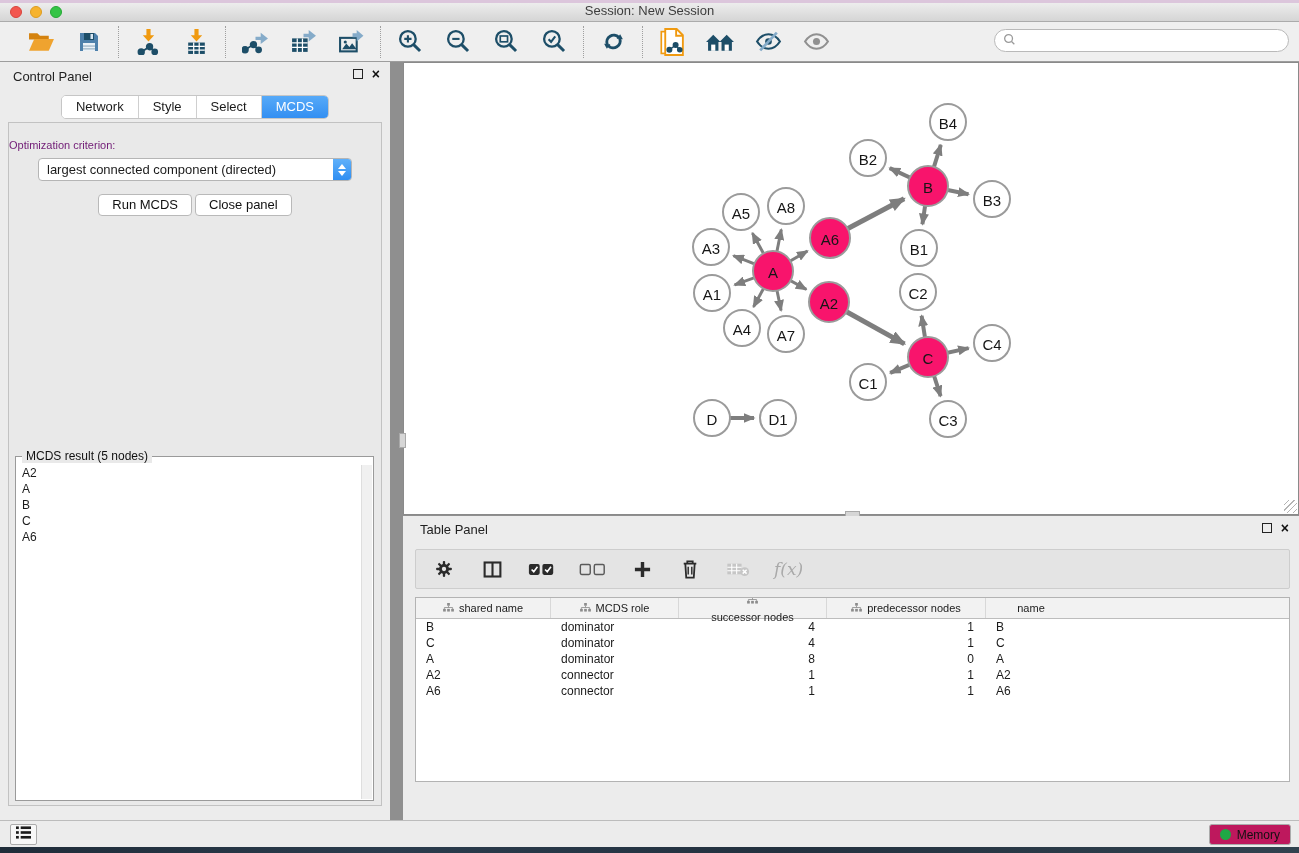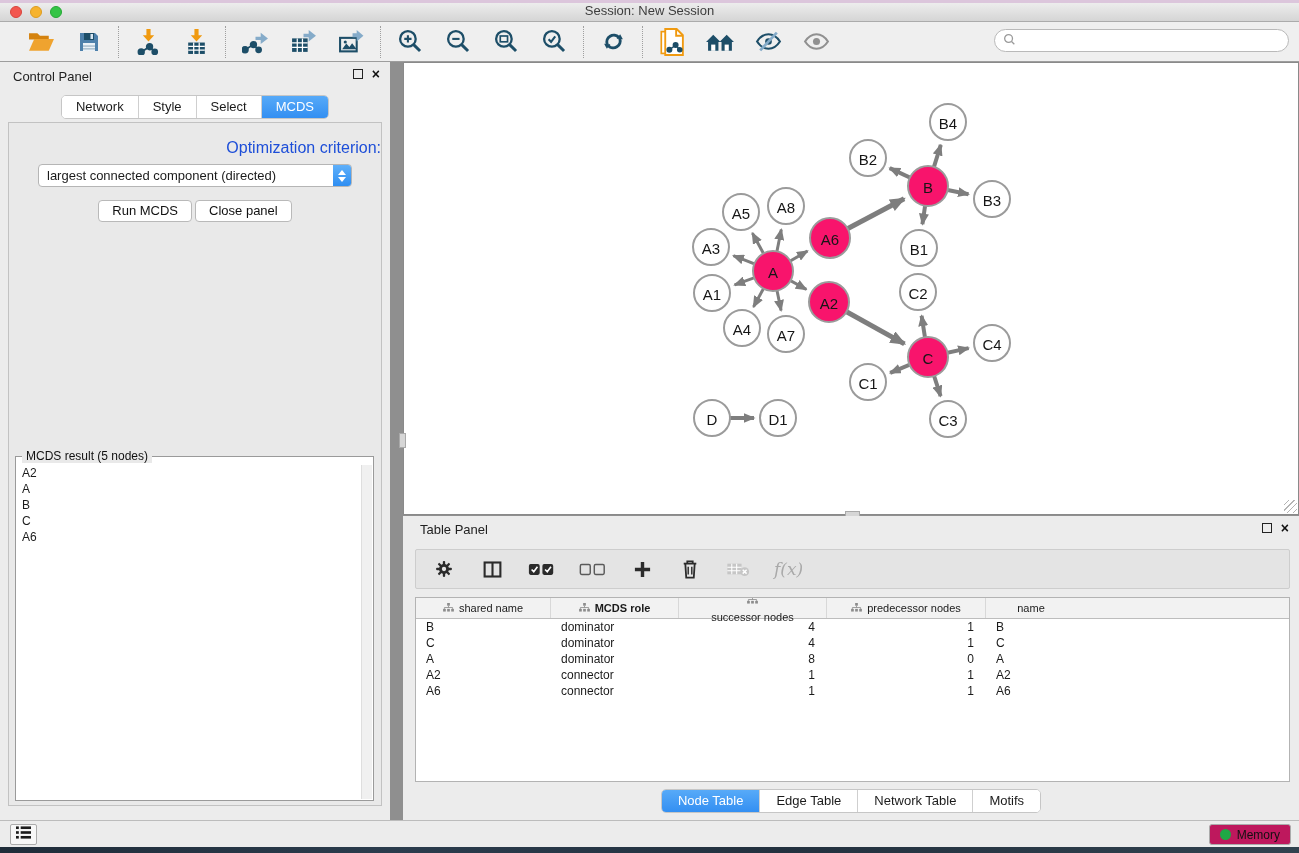--- a/index.html
+++ b/index.html
@@ -44,21 +44,21 @@
   .panel-icons { position:absolute; right:10px; top:7px; display:flex; gap:9px; align-items:center; }
   .float-icon { width:10px; height:10px; border:1.5px solid #222; display:inline-block; }
   .close-icon { font-size:14px; font-weight:bold; color:#111; line-height:10px; }
   .cp-tabs { position:absolute; left:0; top:33px; width:100%; display:flex; justify-content:center; }
   .seg-group { display:flex; border:1px solid #c6c6c6; border-radius:5px; overflow:hidden; background:#fff; }
   .seg-tab { font-size:13px; padding:3px 14px 4px; background:#fff; color:#1b1b1b; border-right:1px solid #cfcfcf; cursor:default; }
   .seg-tab:last-child { border-right:none; }
   .seg-tab.active { background:linear-gradient(#57aaf8,#338ff2); color:#fff; }
   .cp-content { position:absolute; left:8px; top:60px; width:374px; height:684px;
     background:#e9e9e9; border:1px solid #c2c2c2; }
-  .crit-label { text-align:right; font-size:16px; margin-top:16px; color:#1d4ed8; }
+  .crit-label { text-align:left; font-size:11px; margin-top:16px; color:#701a75; }
   .dropdown { width:314px; height:23px; margin:7px auto 0; background:#fff; border:1px solid #b5b5b5;
     border-radius:4px; display:flex; align-items:center; position:relative; }
   .dropdown .dd-text { font-size:13px; padding-left:8px; flex:1; white-space:nowrap; overflow:hidden; }
   .dd-spin { width:18px; height:21px; border-radius:0 3px 3px 0; background:linear-gradient(#5fb0fa,#2e8ef2);
     display:flex; flex-direction:column; align-items:center; justify-content:center; gap:2px; }
   .dd-up { width:0; height:0; border-left:4px solid transparent; border-right:4px solid transparent; border-bottom:5px solid #fff; }
   .dd-down { width:0; height:0; border-left:4px solid transparent; border-right:4px solid transparent; border-top:5px solid #fff; }
   .btn-row { display:flex; justify-content:center; gap:3px; margin-top:13px; }
   .push-btn { font-size:13px; font-family:"Liberation Sans",sans-serif; background:#fff; border:1px solid #b9b9b9;
     border-radius:4px; padding:2px 13px 3px; color:#111; cursor:default; }
@@ -532,21 +532,21 @@
                   <g fill="#8c8c8c">
                     <rect x="4.5" y="0" width="3" height="3"></rect>
                     <rect x="0" y="6.5" width="3" height="3"></rect>
                     <rect x="4.5" y="6.5" width="3" height="3"></rect>
                     <rect x="9" y="6.5" width="3" height="3"></rect>
                   </g>
                   <path d="M6 3v2M1.5 6.5V5h9v1.5" stroke="#8c8c8c" fill="none" stroke-width="0.9"></path>
                 </svg></span>
               <span>shared name</span>
             </div>
-            <div class="th" style="width: 128px; font-weight: bold;">
+            <div class="th" style="width: 128px;">
               <span><svg viewBox="0 0 12 10" width="11" height="9">
                   <g fill="#8c8c8c">
                     <rect x="4.5" y="0" width="3" height="3"></rect>
                     <rect x="0" y="6.5" width="3" height="3"></rect>
                     <rect x="4.5" y="6.5" width="3" height="3"></rect>
                     <rect x="9" y="6.5" width="3" height="3"></rect>
                   </g>
                   <path d="M6 3v2M1.5 6.5V5h9v1.5" stroke="#8c8c8c" fill="none" stroke-width="0.9"></path>
                 </svg></span>
               <span>MCDS role</span>
@@ -610,28 +610,20 @@
             </div>
             <div class="trow">
               <div class="td left" style="width: 135px;">A6</div>
               <div class="td left" style="width: 128px;">connector</div>
               <div class="td right" style="width: 148px;">1</div>
               <div class="td right" style="width: 159px;">1</div>
               <div class="td left" style="width: 90px;">A6</div>
             </div>
           </div>
       </div>
-      <div class="tp-tabs">
-        <div class="seg-group" id="tp-tab-group">
-            <div class="seg-tab active">Node Table</div>
-            <div class="seg-tab">Edge Table</div>
-            <div class="seg-tab">Network Table</div>
-            <div class="seg-tab">Motifs</div>
-          </div>
-      </div>
     </div>
   </div>
 
   <div class="statusbar">
     <div class="list-btn">
       <span>
         <svg viewBox="0 0 18 16" width="17" height="15">
             <g fill="#1b1b1b">
               <rect x="1" y="1.5" width="3" height="2.8"></rect>
               <rect x="6" y="1.5" width="11" height="2.8"></rect>

